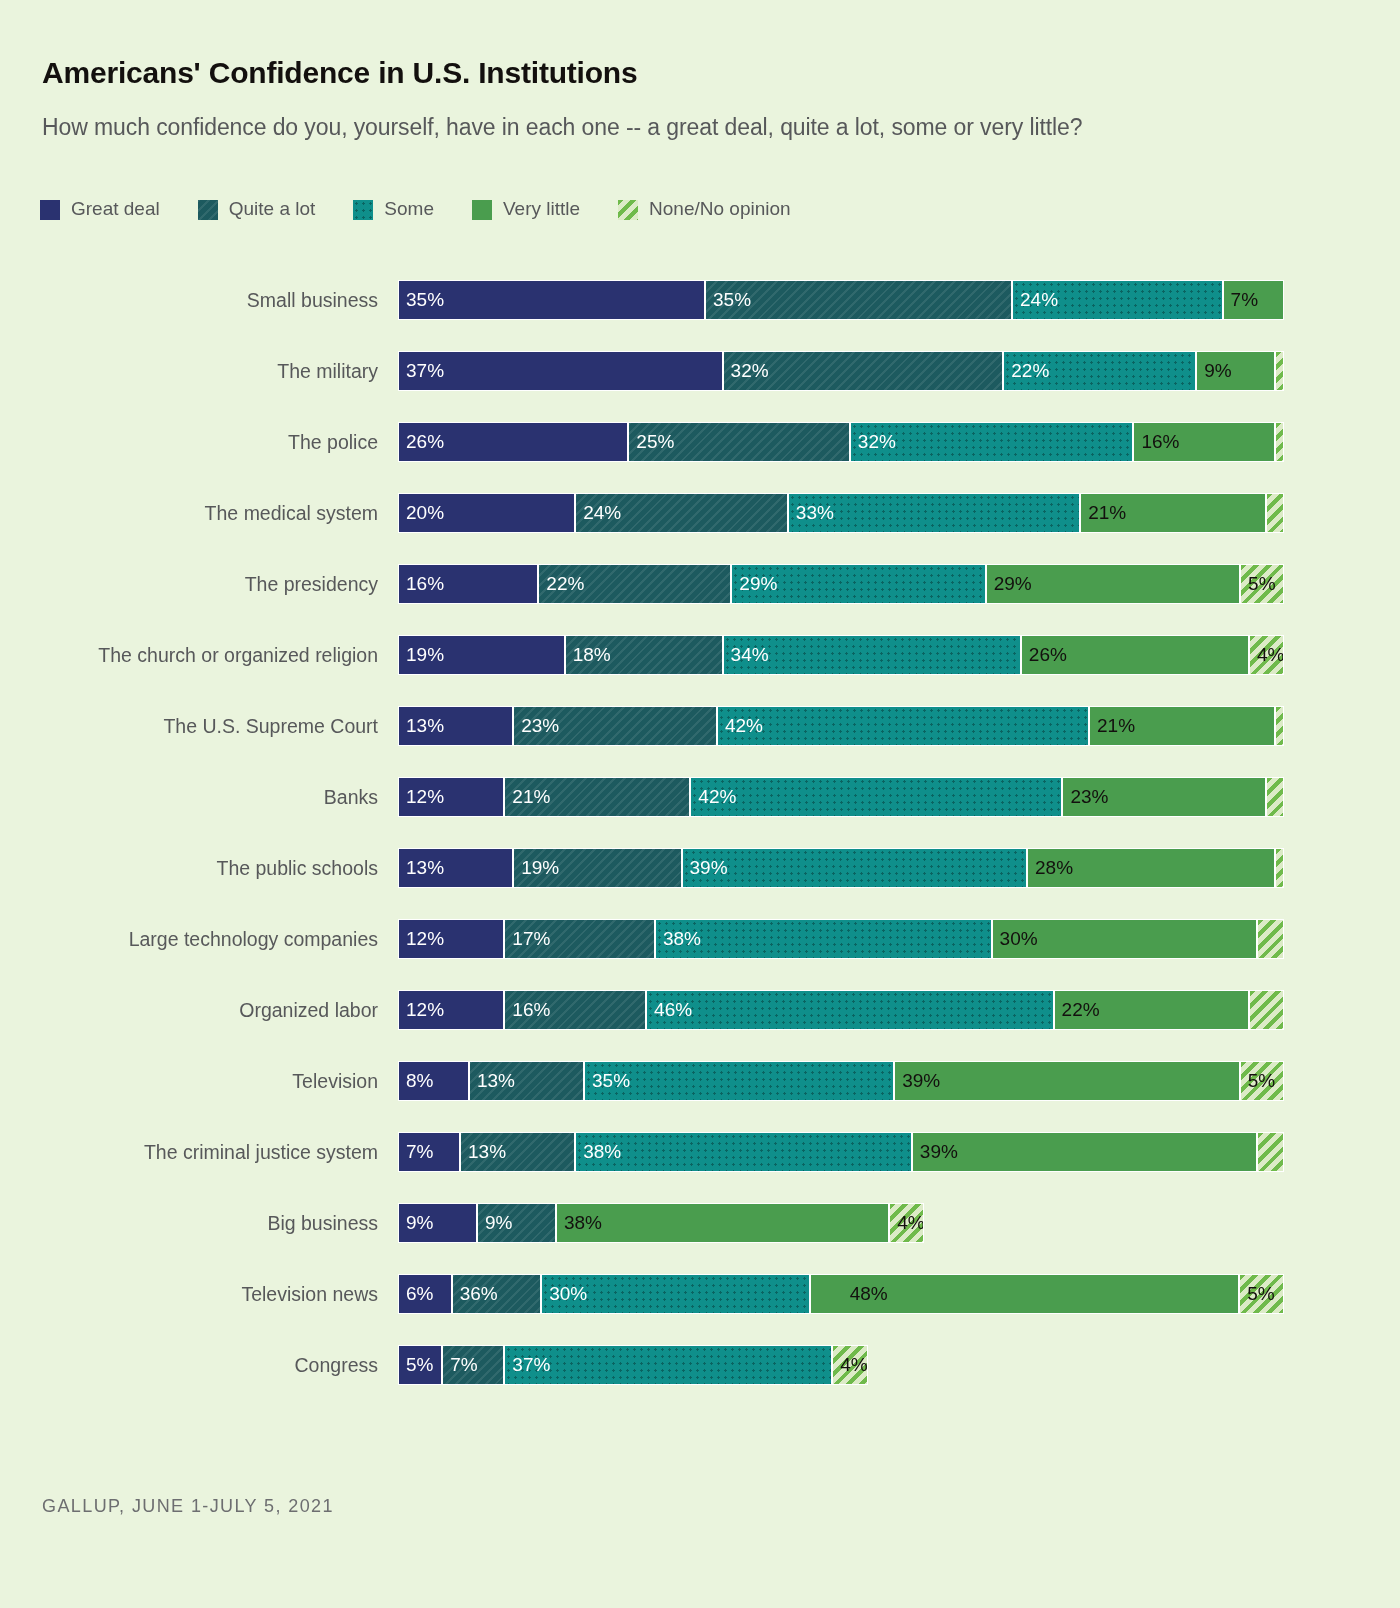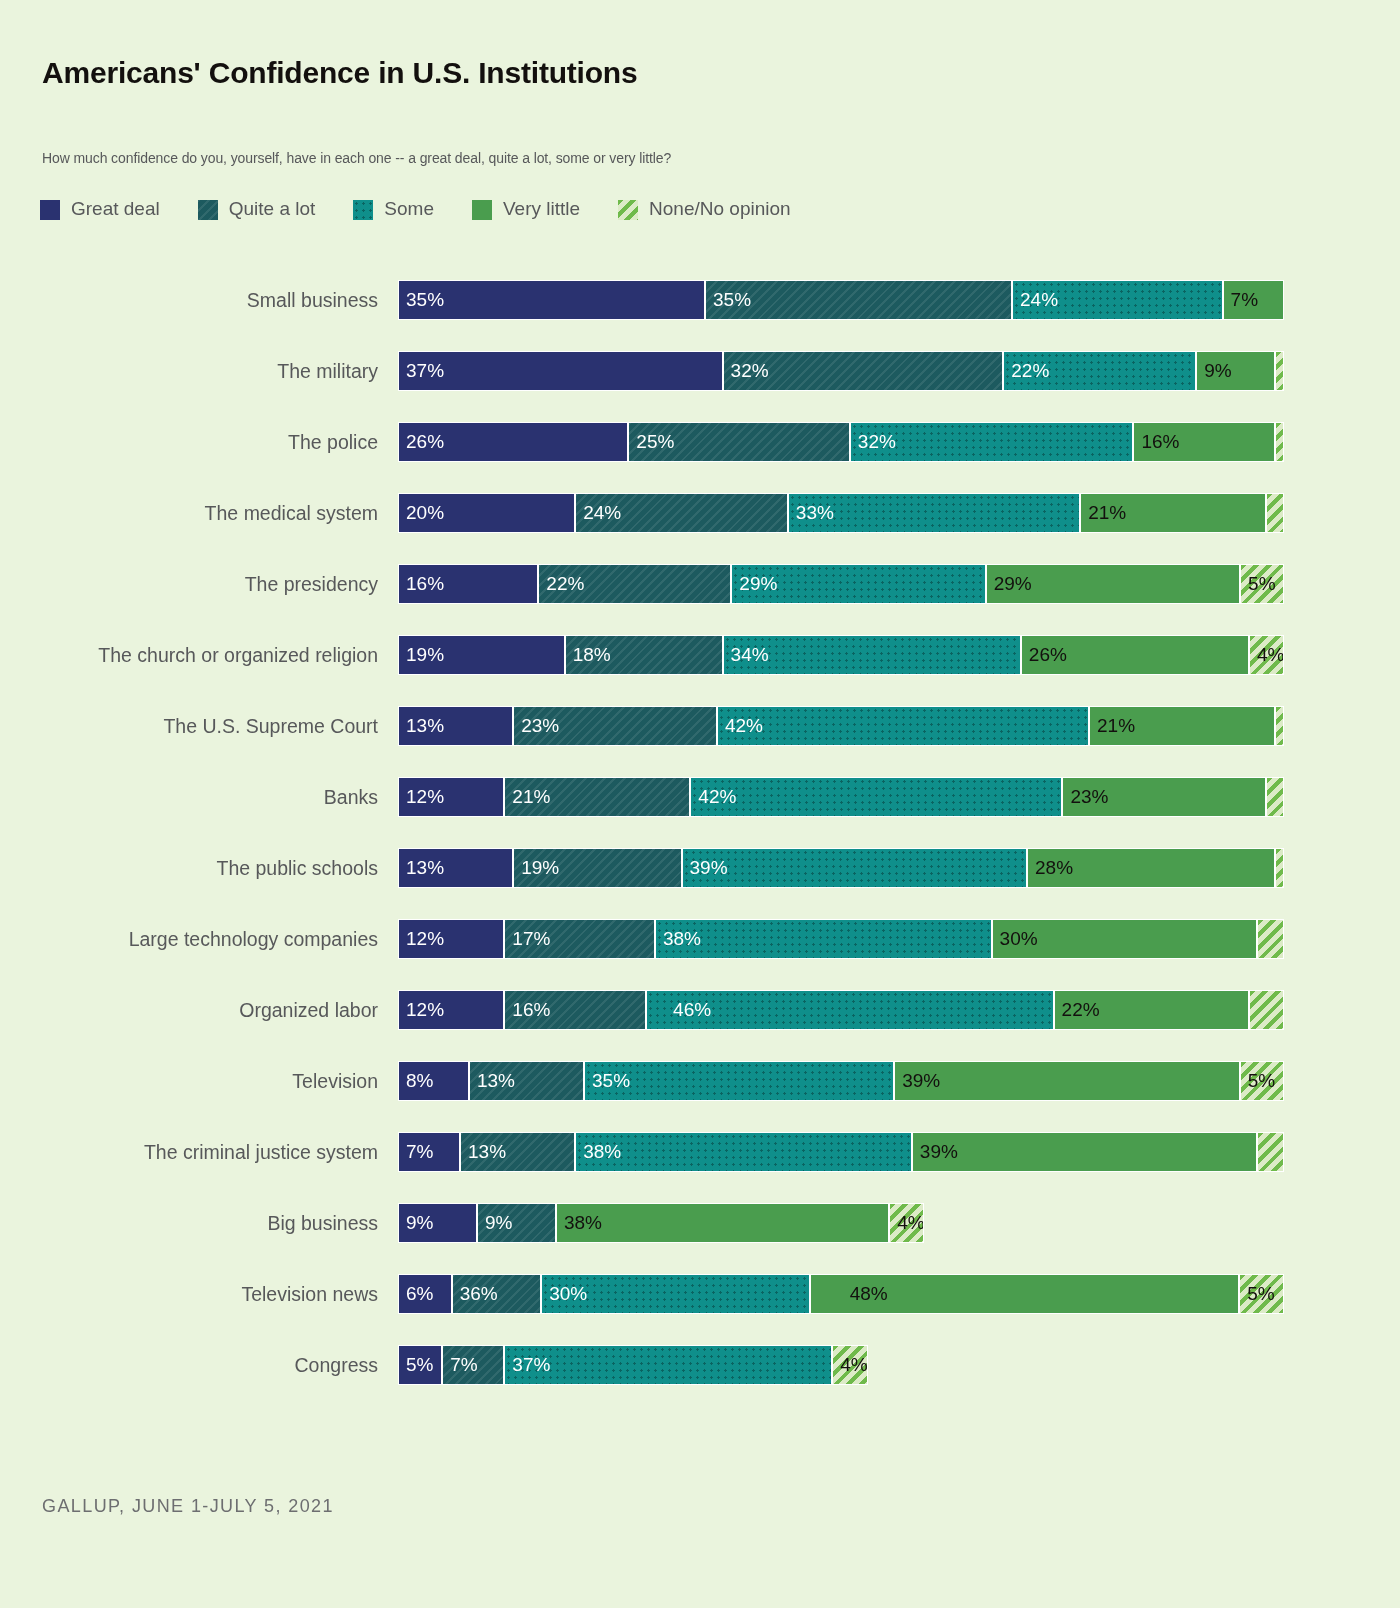--- a/index.html
+++ b/index.html
@@ -28,24 +28,23 @@
     top: 56px;
     font-size: 30px;
     font-weight: bold;
     color: #13100e;
     letter-spacing: -0.2px;
   }
   .subtitle {
     position: absolute;
     left: 42px;
     top: 114px;
-    font-size: 14px;
+    font-size: 23px;
     color: #57585a;
     letter-spacing: -0.1px;
-    margin-top: 36px;
   }
   
   .legend {
     position: absolute;
     left: 40px;
     top: 198px;
     display: flex;
     align-items: center;
     gap: 0px;
   }
@@ -376,21 +375,21 @@
       </div>
       <div class="row">
         <div class="row-label">Organized labor</div>
         <div class="bar">
           <div class="seg fill-great" style="width: 12%;">
             <span class="seg-label">12%</span>
           </div>
           <div class="seg fill-quite" style="width: 16%;">
             <span class="seg-label">16%</span>
           </div>
-          <div class="seg fill-some" style="width: 46%; padding-left: 19px;">
+          <div class="seg fill-some" style="width: 46%;">
             <span class="seg-label">46%</span>
           </div>
           <div class="seg fill-very" style="width: 22%;">
             <span class="seg-label">22%</span>
           </div>
           <div class="seg fill-none" style="width: 4%;"></div>
         </div>
       </div>
       <div class="row">
         <div class="row-label">Television</div>

